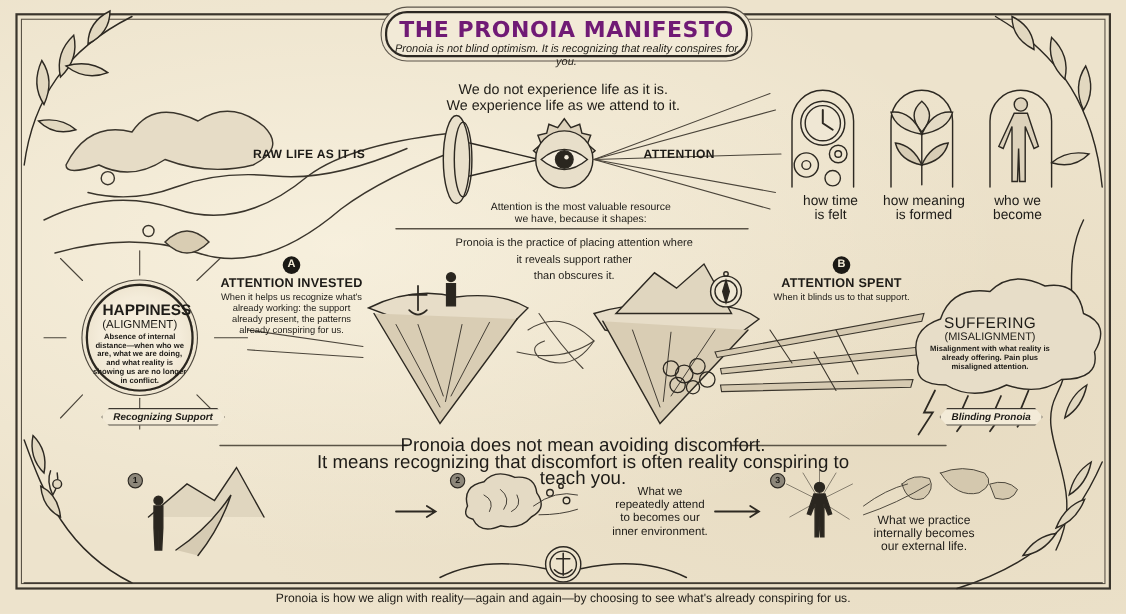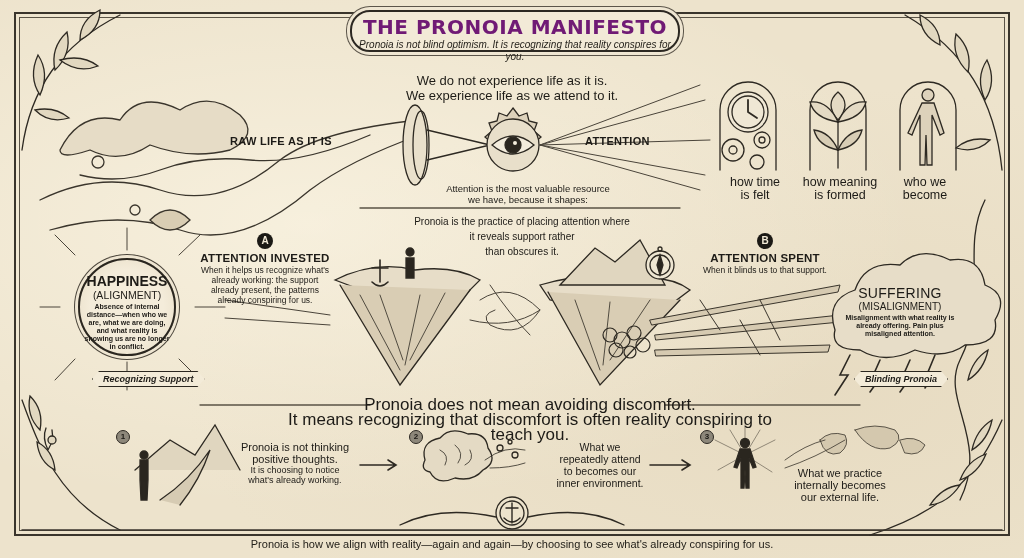--- a/index.html
+++ b/index.html
@@ -62,21 +62,21 @@
   .sec-title { font-size: 11.5px; font-weight: bold; letter-spacing: .2px; line-height: 14px; margin-top: 2px; }
   .sec-desc { font-size: 8.5px; line-height: 10px; }
 
   .happiness {
     position: absolute; left: 78px; top: 258px; width: 98px; height: 98px;
     border-radius: 50%; border: 2px solid #2a261f;
     box-shadow: 0 0 0 3px #efe6d2, 0 0 0 4px #4a443a;
     background: radial-gradient(circle, #f4ecda 55%, #e5dac2 100%);
     text-align: center; padding-top: 14px;
   }
-  .happiness .h1 { font-size: 14px; font-weight: bold; line-height: 15px; }
+  .happiness .h1 { font-size: 14px; font-weight: bold; line-height: 15px; text-align: right; }
   .happiness .h2 { font-size: 10.5px; line-height: 12px; }
   .happiness .h3 { font-size: 7px; line-height: 8px; margin-top: 2px; font-weight: bold; padding: 0 2px; }
 
   .suffering { left: 840px; top: 286px; width: 120px; }
   .suffering .h1 { font-size: 14px; line-height: 15px; letter-spacing: .3px; }
   .suffering .h2 { font-size: 10px; line-height: 11px; }
   .suffering .h3 { font-size: 7px; line-height: 8px; font-weight: bold; margin-top: 2px; }
 
   .tag {
     position: absolute; font-size: 9px; font-style: italic; font-weight: bold;
@@ -376,21 +376,17 @@
 
   <div class="abs discomfort">
     <div>Pronoia does not mean avoiding discomfort.</div>
     <div>It means recognizing that discomfort is often reality conspiring to teach you.</div>
   </div>
 
   <div class="step-num s1">1</div>
   <div class="step-num s2">2</div>
   <div class="step-num s3">3</div>
 
-  <div class="abs step-text st1">
-    <div>Pronoia is not thinking positive thoughts.</div>
-    <span class="small">It is choosing to notice what's already working.</span>
-  </div>
   <div class="abs step-text st2">What we repeatedly attend to becomes our inner environment.</div>
   <div class="abs step-text st3">What we practice internally becomes our external life.</div>
 
   <div class="abs footer">Pronoia is how we align with reality—again and again—by choosing to see what's already conspiring for us.</div>
 </div>
 
 </body></html>

